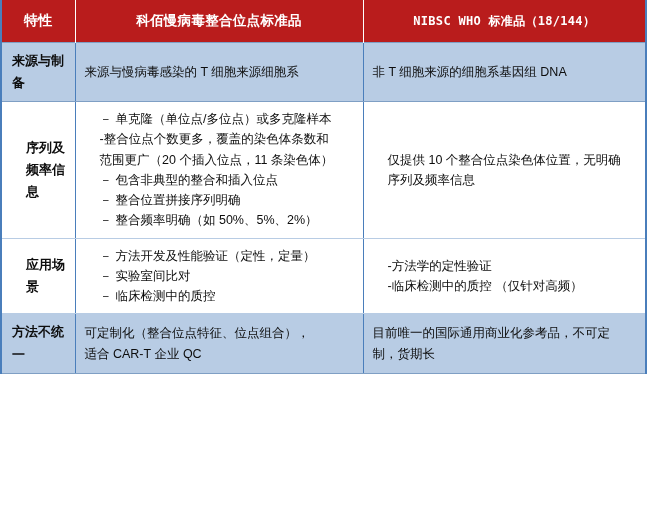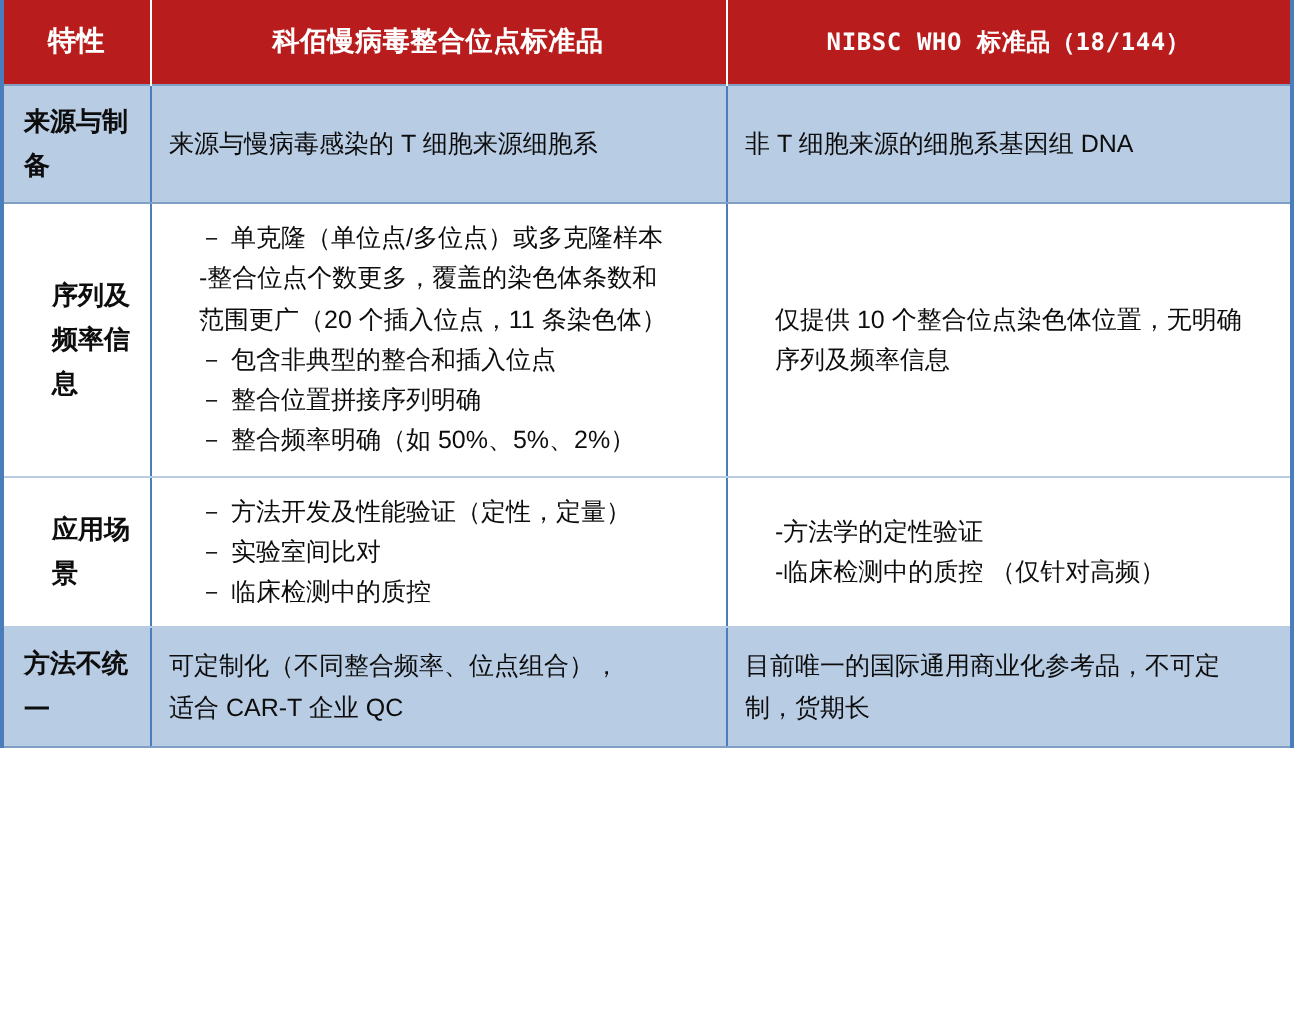--- a/index.html
+++ b/index.html
@@ -167,21 +167,21 @@
             <span class="ln">-方法学的定性验证</span>
             <span class="ln">-临床检测中的质控 （仅针对高频）</span>
           </span>
         </td>
       </tr>
 
       <tr class="band-shade">
         <td class="col-feature">方法不统一</td>
         <td>
           <span class="lines">
-            <span class="ln">可定制化（不同整合频率、位点组合），</span>
+            <span class="ln">可定制化（整合位点特征、位点组合），</span>
             <span class="ln grammar">适合 CAR-T 企业 QC</span>
           </span>
         </td>
         <td class="col-sep">
           <span class="lines">
             <span class="ln">目前唯一的国际通用商业化参考品，不可定</span>
             <span class="ln">制，货期长</span>
           </span>
         </td>
       </tr>

